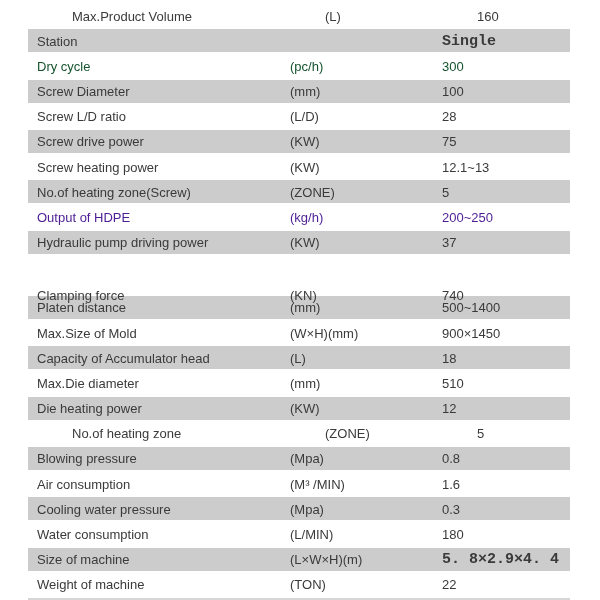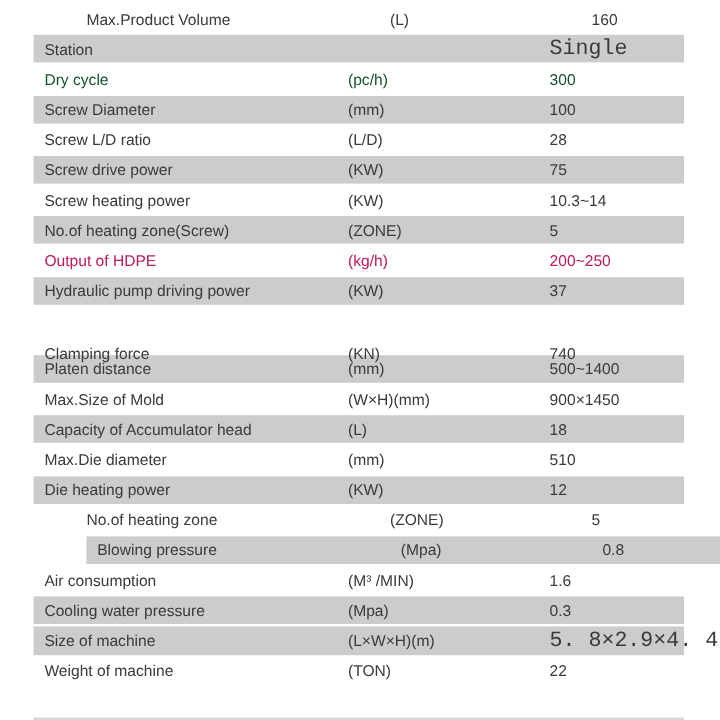--- a/index.html
+++ b/index.html
@@ -43,24 +43,25 @@
   }
   .cell {
     position: absolute;
     top: 50%;
     transform: translateY(-50%);
     z-index: 1;
     white-space: nowrap;
   }
   .cell.label { left: 37px; }
   .cell.unit  { left: 290px; }
-  .cell.value { left: 458px; }
+  .cell.value { left: 442px; }
   .cell.mono {
     font-family: "Liberation Mono", "DejaVu Sans Mono", monospace;
-    font-size: 18px;
+    font-size: 15px;
+    font-weight: bold;
   }
   .bottom-sliver {
     position: absolute;
     left: 28px;
     width: 542px;
     top: 598px;
     height: 2px;
     background: #d6d6d6;
   }
 </style>
@@ -101,29 +102,29 @@
     <div class="row shaded" style="color: rgb(58, 58, 58);">
     <div class="stripe" style="background: rgb(204, 204, 204);"></div>
     <span class="cell label">Screw drive power</span>
     <span class="cell unit">(KW)</span>
     <span class="cell value">75</span>
   </div>
     <div class="row" style="color: rgb(58, 58, 58); padding-left: 44px;">
 
     <span class="cell label">Screw heating power</span>
     <span class="cell unit">(KW)</span>
-    <span class="cell value">10.3~14</span>
+    <span class="cell value">12.1~13</span>
   </div>
     <div class="row shaded" style="color: rgb(58, 58, 58);">
     <div class="stripe" style="background: rgb(204, 204, 204);"></div>
     <span class="cell label">No.of heating zone(Screw)</span>
     <span class="cell unit">(ZONE)</span>
     <span class="cell value">5</span>
   </div>
-    <div class="row" style="color: #be185d;">
+    <div class="row" style="color: #4c1d95;">
 
     <span class="cell label">Output of HDPE</span>
     <span class="cell unit">(kg/h)</span>
     <span class="cell value">200~250</span>
   </div>
     <div class="row shaded" style="color: rgb(58, 58, 58);">
     <div class="stripe" style="background: rgb(204, 204, 204);"></div>
     <span class="cell label">Hydraulic pump driving power</span>
     <span class="cell unit">(KW)</span>
     <span class="cell value">37</span>
@@ -163,38 +164,44 @@
     <span class="cell label">Die heating power</span>
     <span class="cell unit">(KW)</span>
     <span class="cell value">12</span>
   </div>
     <div class="row" style="color: rgb(58, 58, 58); margin-left: 35px;">
 
     <span class="cell label">No.of heating zone</span>
     <span class="cell unit">(ZONE)</span>
     <span class="cell value">5</span>
   </div>
-    <div class="row shaded" style="color: rgb(58, 58, 58); margin-left: 44px;">
+    <div class="row shaded" style="color: rgb(58, 58, 58);">
     <div class="stripe" style="background: rgb(204, 204, 204);"></div>
     <span class="cell label">Blowing pressure</span>
     <span class="cell unit">(Mpa)</span>
     <span class="cell value">0.8</span>
   </div>
     <div class="row" style="color: rgb(58, 58, 58);">
 
     <span class="cell label">Air consumption</span>
     <span class="cell unit">(M³ /MIN)</span>
     <span class="cell value">1.6</span>
   </div>
     <div class="row shaded" style="color: rgb(58, 58, 58);">
     <div class="stripe" style="background: rgb(204, 204, 204);"></div>
     <span class="cell label">Cooling water pressure</span>
     <span class="cell unit">(Mpa)</span>
     <span class="cell value">0.3</span>
   </div>
+    <div class="row" style="color: rgb(58, 58, 58);">
+
+    <span class="cell label">Water consumption</span>
+    <span class="cell unit">(L/MIN)</span>
+    <span class="cell value">180</span>
+  </div>
     <div class="row shaded" style="color: rgb(58, 58, 58);">
     <div class="stripe" style="background: rgb(204, 204, 204);"></div>
     <span class="cell label">Size of machine</span>
     <span class="cell unit">(L×W×H)(m)</span>
     <span class="cell value mono">5. 8×2.9×4. 4</span>
   </div>
     <div class="row" style="color: rgb(58, 58, 58);">
 
     <span class="cell label">Weight of machine</span>
     <span class="cell unit">(TON)</span>

